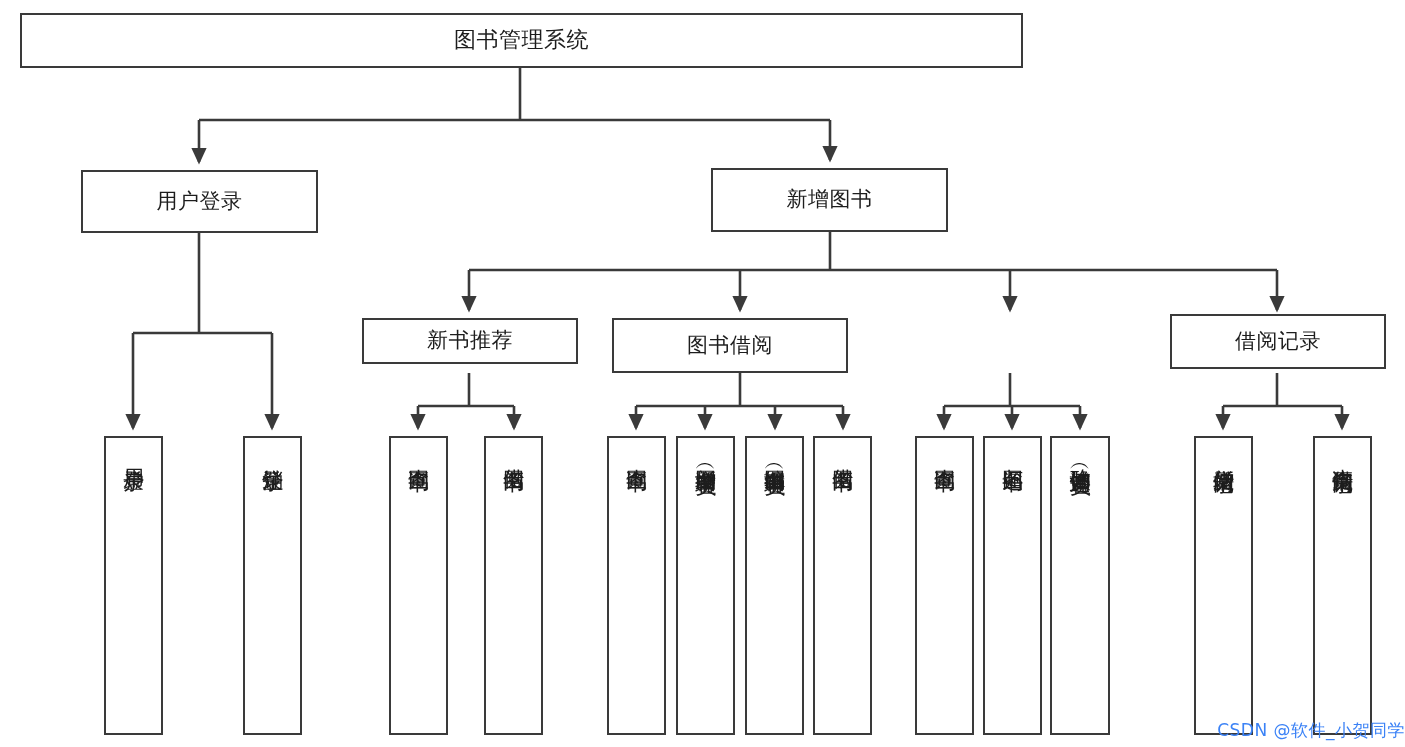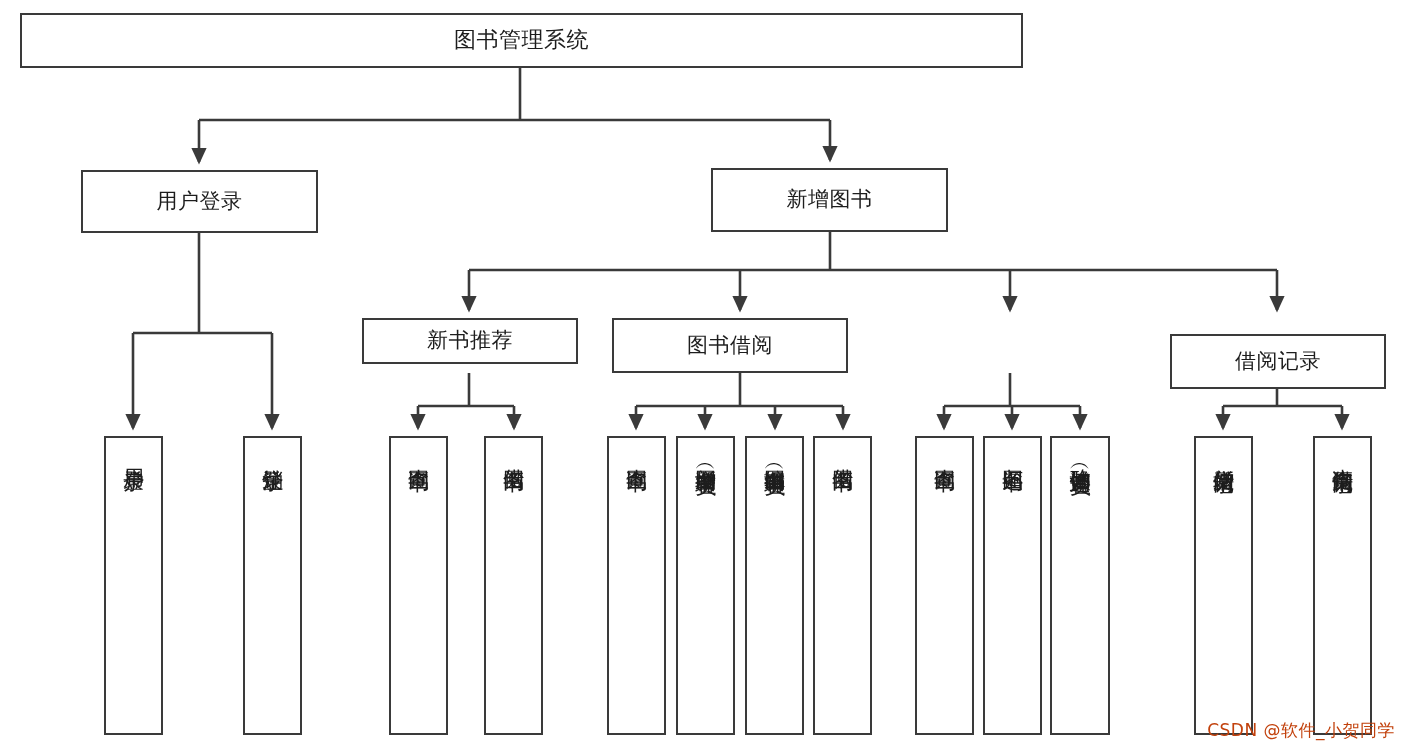--- a/index.html
+++ b/index.html
@@ -63,24 +63,24 @@
     line-height: 1.16;
     letter-spacing: 1px;
     height: auto;
     max-height: 275px;
   }
   .node.vert.tall .label {
     max-height: 278px;
   }
   #watermark {
     position: absolute;
-    right: 10px;
+    right: 0;
     bottom: 5px;
     font-size: 17px;
-    color: #c2410c;
+    color: #3b82f6;
     letter-spacing: 0.5px;
     white-space: nowrap;
     font-family: "DejaVu Sans", "Liberation Sans", sans-serif;
   }
 </style>
 </head>
 <body>
 
 <div id="canvas">
 
@@ -149,21 +149,21 @@
 
   <div class="node horiz" style="left:362px; top:318px; width:216px; height:46px;">
     <span class="label">新书推荐</span>
   </div>
 
   <div class="node horiz" style="left:612px; top:318px; width:236px; height:55px;">
     <span class="label">图书借阅</span>
   </div>
 
 
-  <div class="node horiz" style="left:1170px; top:334px; width:216px; height:55px;font-family:Liberation Serif, serif;">
+  <div class="node horiz" style="left:1170px; top:314px; width:216px; height:55px;font-family:Liberation Serif, serif;">
     <span class="label">借阅记录</span>
   </div>
 
   <div class="node vert" style="left:104px; top:436px; width:59px; height:299px;">
     <span class="label">用户登录</span>
   </div>
 
   <div class="node vert" style="left:243px; top:436px; width:59px; height:299px;">
     <span class="label">注销登录</span>
   </div>

